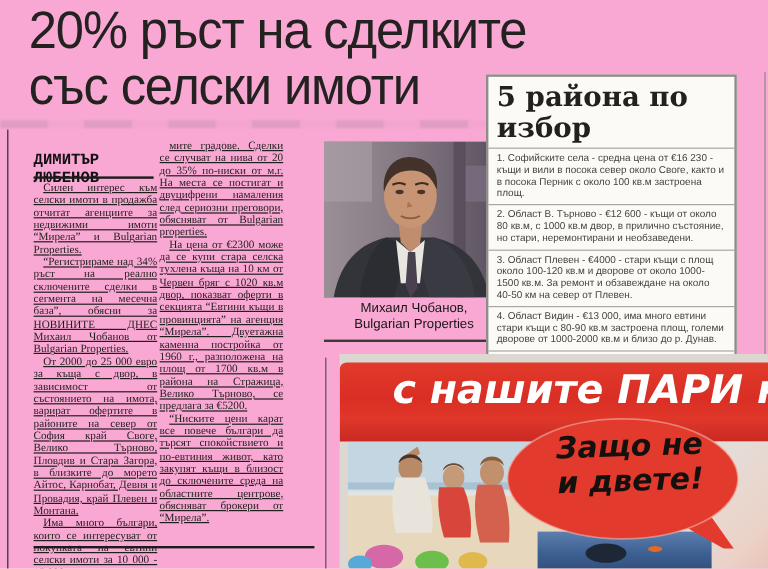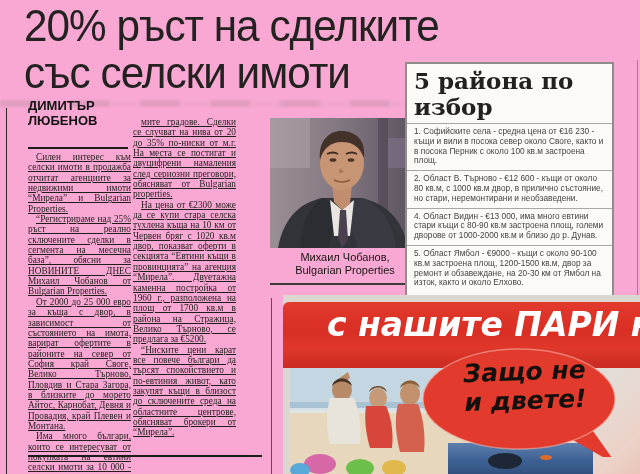--- a/index.html
+++ b/index.html
@@ -18,22 +18,22 @@
   .vrule-left{position:absolute;left:6px;top:108px;width:1px;height:366px;background:#2a2a2a;}
   .vrule-mid{position:absolute;left:271px;top:298px;width:1px;height:176px;background:#55514d;}
   .vrule-right{position:absolute;left:637px;top:60px;width:1px;height:246px;background:#8a8a86;}
   .byline-rule{position:absolute;left:28px;top:147px;width:100px;height:2px;background:#1c1c1c;}
   .caption-rule{position:absolute;left:270px;top:283px;width:143px;height:2px;background:#3a3a38;}
   .bottom-rule{position:absolute;left:28px;top:455px;width:234px;height:2px;background:#1c1c1c;}
   .artifact{position:absolute;left:0;top:100px;width:430px;height:7px;
     background:repeating-linear-gradient(90deg,rgba(120,115,110,.18) 0 40px,rgba(120,115,110,.04) 40px 70px);
     filter:blur(1px);}
   
-  .byline{position:absolute;left:28px;top:98px;
-    font-family:Liberation Sans, sans-serif;font-weight:bold;
+  .byline{position:absolute;left:28px;top:126px;
+    font-family:Liberation Mono, monospace;font-weight:bold;
     font-size:13px;line-height:15px;color:#111;}
   
   .col{position:absolute;width:103px;font-size:9.3px;line-height:10.35px;
     text-align:justify;color:#211f1d;text-decoration:underline;}
   .col p{margin:0;text-indent:8px;}
   .col1{left:28px;top:152px;}
   .col2{left:133px;top:117px;}
   
   .photo{position:absolute;left:270px;top:118px;width:143px;height:130px;
     background:#8a7f88;overflow:hidden;}
@@ -87,21 +87,21 @@
   <div class="vrule-right"></div>
 
   <div class="byline">
     <div>ДИМИТЪР</div>
     <div>ЛЮБЕНОВ</div>
   </div>
   <div class="byline-rule"></div>
 
   <div class="col col1">
     <p>Силен интерес към селски имоти в продажба отчитат агенциите за недвижими имоти “Мирела” и Bulgarian Properties.</p>
-    <p>“Регистрираме над 25% ръст на реално сключените сделки в сегмента на месечна база”, обясни за НОВИНИТЕ ДНЕС Михаил Чобанов от Bulgarian Properties.</p>
+    <p>“Регистрираме над 34% ръст на реално сключените сделки в сегмента на месечна база”, обясни за НОВИНИТЕ ДНЕС Михаил Чобанов от Bulgarian Properties.</p>
     <p>От 2000 до 25 000 евро за къща с двор, в зависимост от състоянието на имота, варират офертите в районите на север от София край Своге, Велико Търново, Пловдив и Стара Загора, в близките до морето Айтос, Карнобат, Девня и Провадия, край Плевен и Монтана.</p>
     <p>Има много българи, които се интересуват от покупката на евтини селски имоти за 10 000 - 15 000 евро около голе-</p>
   </div>
   <div class="col col2">
     <p>мите градове. Сделки се случват на нива от 20 до 35% по-ниски от м.г. На места се постигат и двуцифрени намаления след сериозни преговори, обясняват от Bulgarian properties.</p>
     <p>На цена от €2300 може да се купи стара селска тухлена къща на 10 км от Червен бряг с 1020 кв.м двор, показват оферти в секцията “Евтини къщи в провинцията” на агенция “Мирела”. Двуетажна каменна постройка от 1960 г., разположена на площ от 1700 кв.м в района на Стражица, Велико Търново, се предлага за €5200.</p>
     <p>“Ниските цени карат все повече българи да търсят спокойствието и по-евтиния живот, като закупят къщи в близост до сключените среда на областните центрове, обясняват брокери от “Мирела”.</p>
   </div>
   <div class="bottom-rule"></div>
 
@@ -145,20 +145,21 @@
   <div class="caption">
     <div>Михаил Чобанов,</div>
     <div>Bulgarian Properties</div>
   </div>
   <div class="caption-rule"></div>
 
   <div class="sidebar">
     <div class="sidebar-title">5 района по избор</div>
     <div class="sidebar-item">1. Софийските села - средна цена от €16 230 - къщи и вили в посока север около Своге, както и в посока Перник с около 100 кв.м застроена площ.</div>
     <div class="sidebar-item">2. Област В. Търново - €12 600 - къщи от около 80 кв.м, с 1000 кв.м двор, в прилично състояние, но стари, неремонтирани и необзаведени.</div>
+    <div class="sidebar-item">3. Област Плевен - €4000 - стари къщи с площ около 100-120 кв.м и дворове от около 1000-1500 кв.м. За ремонт и обзавеждане на около 40-50 км на север от Плевен.</div>
     <div class="sidebar-item">4. Област Видин - €13 000, има много евтини стари къщи с 80-90 кв.м застроена площ, големи дворове от 1000-2000 кв.м и близо до р. Дунав.</div>
     <div class="sidebar-item">5. Област Ямбол - €9000 - къщи с около 90-100 кв.м застроена площ, 1200-1500 кв.м, двор за ремонт и обзавеждане, на 20-30 км от Ямбол на изток, както и около Елхово.</div>
   </div>
 
   <div class="ad">
     <div class="ad-banner"></div>
     <div class="ad-banner-text">с нашите ПАРИ на</div>
 
     <div class="beach-photo">
       <svg width="182" height="106" viewBox="0 0 182 106">

